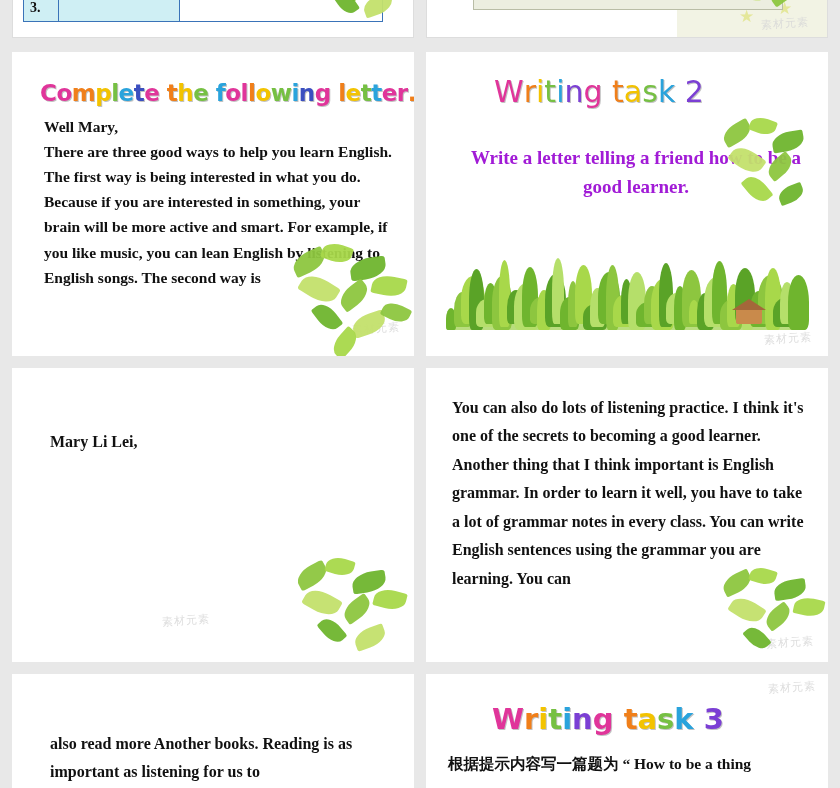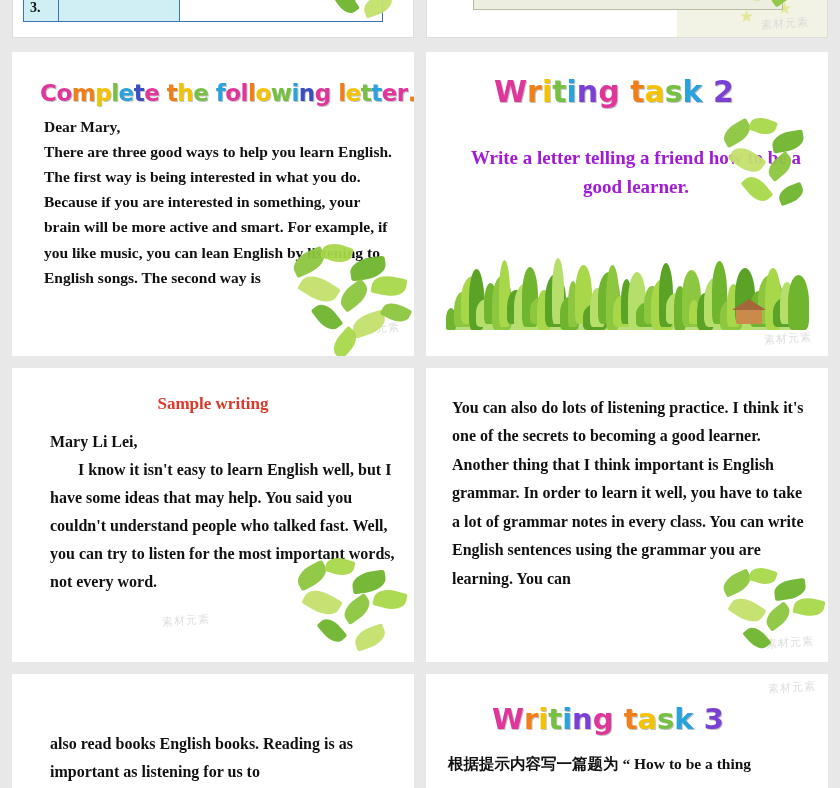--- a/index.html
+++ b/index.html
@@ -84,21 +84,21 @@
   .wordart span{display:inline-block;}
   .letter-body{
     position:absolute;left:32px;top:62px;width:350px;
     font-size:15.5px;line-height:1.62;font-weight:bold;color:#111;
   }
 
   
   #slide4{left:426px;top:52px;width:402px;height:304px;}
   .wt2{
     position:absolute;left:68px;top:22px;
-    font-family:"DejaVu Sans",sans-serif;font-weight:bold;font-size:30px;
+    font-family:"DejaVu Sans",sans-serif;font-weight:normal;font-size:30px;
   }
   .wt2 span{display:inline-block;}
   .prompt{
     position:absolute;left:40px;top:92px;width:340px;
     color:#a11bd6;font-weight:bold;font-size:19px;line-height:1.5;
     text-align:center;
   }
   .treeline{position:absolute;left:20px;bottom:16px;width:360px;height:86px;}
   .tree{position:absolute;bottom:14px;background:#7cc043;}
   .ground{position:absolute;left:0;bottom:10px;width:100%;height:6px;background:#b9dd7e;border-radius:3px;}
@@ -181,21 +181,21 @@
 
       <div class="leaf l4" style="left:22px;top:36px;width:32px;height:19px;transform:rotate(35deg)"></div>
       <div class="leaf" style="left:56px;top:40px;width:28px;height:17px;transform:rotate(-35deg)"></div>
 
     </div>
   </div>
 
   <div class="slide" id="slide3">
     <div class="wordart" id="wa3" style="position:absolute;left:28px;top:28px;"><span style="color: rgb(224, 53, 154); text-shadow: rgba(120, 120, 120, 0.45) 1px 1px 0px;">C</span><span style="color: rgb(224, 53, 154); text-shadow: rgba(120, 120, 120, 0.45) 1px 1px 0px;">o</span><span style="color: rgb(240, 127, 26); text-shadow: rgba(120, 120, 120, 0.45) 1px 1px 0px;">m</span><span style="color: rgb(243, 195, 0); text-shadow: rgba(120, 120, 120, 0.45) 1px 1px 0px;">p</span><span style="color: rgb(118, 192, 67); text-shadow: rgba(120, 120, 120, 0.45) 1px 1px 0px;">l</span><span style="color: rgb(42, 163, 220); text-shadow: rgba(120, 120, 120, 0.45) 1px 1px 0px;">e</span><span style="color: rgb(59, 79, 192); text-shadow: rgba(120, 120, 120, 0.45) 1px 1px 0px;">t</span><span style="color: rgb(224, 53, 154); text-shadow: rgba(120, 120, 120, 0.45) 1px 1px 0px;">e</span><span>&nbsp;</span><span style="color: rgb(240, 127, 26); text-shadow: rgba(120, 120, 120, 0.45) 1px 1px 0px;">t</span><span style="color: rgb(243, 195, 0); text-shadow: rgba(120, 120, 120, 0.45) 1px 1px 0px;">h</span><span style="color: rgb(118, 192, 67); text-shadow: rgba(120, 120, 120, 0.45) 1px 1px 0px;">e</span><span>&nbsp;</span><span style="color: rgb(42, 163, 220); text-shadow: rgba(120, 120, 120, 0.45) 1px 1px 0px;">f</span><span style="color: rgb(224, 53, 154); text-shadow: rgba(120, 120, 120, 0.45) 1px 1px 0px;">o</span><span style="color: rgb(224, 53, 154); text-shadow: rgba(120, 120, 120, 0.45) 1px 1px 0px;">l</span><span style="color: rgb(240, 127, 26); text-shadow: rgba(120, 120, 120, 0.45) 1px 1px 0px;">l</span><span style="color: rgb(243, 195, 0); text-shadow: rgba(120, 120, 120, 0.45) 1px 1px 0px;">o</span><span style="color: rgb(118, 192, 67); text-shadow: rgba(120, 120, 120, 0.45) 1px 1px 0px;">w</span><span style="color: rgb(42, 163, 220); text-shadow: rgba(120, 120, 120, 0.45) 1px 1px 0px;">i</span><span style="color: rgb(59, 79, 192); text-shadow: rgba(120, 120, 120, 0.45) 1px 1px 0px;">n</span><span style="color: rgb(224, 53, 154); text-shadow: rgba(120, 120, 120, 0.45) 1px 1px 0px;">g</span><span>&nbsp;</span><span style="color: rgb(240, 127, 26); text-shadow: rgba(120, 120, 120, 0.45) 1px 1px 0px;">l</span><span style="color: rgb(243, 195, 0); text-shadow: rgba(120, 120, 120, 0.45) 1px 1px 0px;">e</span><span style="color: rgb(118, 192, 67); text-shadow: rgba(120, 120, 120, 0.45) 1px 1px 0px;">t</span><span style="color: rgb(42, 163, 220); text-shadow: rgba(120, 120, 120, 0.45) 1px 1px 0px;">t</span><span style="color: rgb(224, 53, 154); text-shadow: rgba(120, 120, 120, 0.45) 1px 1px 0px;">e</span><span style="color: rgb(224, 53, 154); text-shadow: rgba(120, 120, 120, 0.45) 1px 1px 0px;">r</span><span style="color: rgb(240, 127, 26); text-shadow: rgba(120, 120, 120, 0.45) 1px 1px 0px;">.</span></div>
     <div class="letter-body">
-      <div>Dear Mary,</div>
+      <div>Well Mary,</div>
       <div>There are three good ways to help you learn English. The first way is being interested in what you do. Because if you are interested in something, your brain will be more active and smart. For example, if you like music, you can lean English by listening to English songs. The second way is</div>
     </div>
     <div class="watermark" style="right:14px;bottom:20px;">素材元素</div>
     <div class="leaf-cluster" style="right:-4px;bottom:-6px;width:140px;height:120px;">
       <div class="leaf" style="left:14px;top:10px;width:34px;height:20px;transform:rotate(-25deg)"></div>
       <div class="leaf l2" style="left:44px;top:2px;width:30px;height:18px;transform:rotate(18deg)"></div>
       <div class="leaf l3" style="left:72px;top:16px;width:36px;height:21px;transform:rotate(-8deg)"></div>
       <div class="leaf l4" style="left:22px;top:36px;width:38px;height:22px;transform:rotate(32deg)"></div>
       <div class="leaf" style="left:60px;top:44px;width:32px;height:19px;transform:rotate(-38deg)"></div>
       <div class="leaf l2" style="left:94px;top:34px;width:34px;height:20px;transform:rotate(12deg)"></div>
@@ -266,24 +266,22 @@
       <div class="leaf l2" style="left:38px;top:0px;width:26px;height:16px;transform:rotate(20deg)"></div>
       <div class="leaf l3" style="left:60px;top:14px;width:32px;height:19px;transform:rotate(-10deg)"></div>
       <div class="leaf l4" style="left:18px;top:32px;width:34px;height:20px;transform:rotate(35deg)"></div>
       <div class="leaf" style="left:54px;top:40px;width:28px;height:17px;transform:rotate(-40deg)"></div>
       <div class="leaf l2" style="left:30px;top:62px;width:30px;height:18px;transform:rotate(50deg)"></div>
       <div class="leaf l3" style="left:66px;top:68px;width:26px;height:16px;transform:rotate(-22deg)"></div>
     </div>
   </div>
 
   <div class="slide" id="slide5">
-    <div class="sample-title">Sample writing</div>
     <div class="sample-body">
       <div>Mary Li Lei,</div>
-      <div><span class="indent"></span><span>I know it isn't easy to learn English well, but I have some ideas that may help. You said you couldn't understand people who talked fast. Well, you can try to listen for the most important words, not every word.</span></div>
     </div>
     <div class="watermark" style="left:150px;bottom:34px;">素材元素</div>
     <div class="leaf-cluster" style="right:0px;bottom:-4px;width:130px;height:108px;">
       <div class="leaf" style="left:12px;top:8px;width:32px;height:19px;transform:rotate(-28deg)"></div>
       <div class="leaf l2" style="left:42px;top:0px;width:28px;height:17px;transform:rotate(16deg)"></div>
       <div class="leaf l3" style="left:68px;top:14px;width:34px;height:20px;transform:rotate(-9deg)"></div>
       <div class="leaf l4" style="left:20px;top:34px;width:36px;height:21px;transform:rotate(30deg)"></div>
       <div class="leaf" style="left:58px;top:42px;width:30px;height:18px;transform:rotate(-36deg)"></div>
       <div class="leaf l2" style="left:90px;top:32px;width:32px;height:19px;transform:rotate(14deg)"></div>
       <div class="leaf l3" style="left:34px;top:64px;width:28px;height:17px;transform:rotate(50deg)"></div>
@@ -299,21 +297,21 @@
       <div class="leaf l2" style="left:42px;top:2px;width:26px;height:16px;transform:rotate(18deg)"></div>
       <div class="leaf l3" style="left:66px;top:14px;width:32px;height:19px;transform:rotate(-8deg)"></div>
       <div class="leaf l4" style="left:22px;top:34px;width:34px;height:20px;transform:rotate(32deg)"></div>
       <div class="leaf" style="left:56px;top:42px;width:28px;height:17px;transform:rotate(-38deg)"></div>
       <div class="leaf l2" style="left:86px;top:32px;width:30px;height:18px;transform:rotate(12deg)"></div>
       <div class="leaf l3" style="left:36px;top:64px;width:26px;height:16px;transform:rotate(48deg)"></div>
     </div>
   </div>
 
   <div class="slide" id="slide7">
-    <div class="cont2-body">also read books English books. Reading is as important as listening for us to</div>
+    <div class="cont2-body">also read more Another books. Reading is as important as listening for us to</div>
   </div>
 
   <div class="slide" id="slide8">
     <div class="wt3" id="wa8"><span style="color: rgb(224, 53, 154); text-shadow: rgba(120, 120, 120, 0.45) 1px 1px 0px;">W</span><span style="color: rgb(240, 127, 26); text-shadow: rgba(120, 120, 120, 0.45) 1px 1px 0px;">r</span><span style="color: rgb(243, 195, 0); text-shadow: rgba(120, 120, 120, 0.45) 1px 1px 0px;">i</span><span style="color: rgb(118, 192, 67); text-shadow: rgba(120, 120, 120, 0.45) 1px 1px 0px;">t</span><span style="color: rgb(42, 163, 220); text-shadow: rgba(120, 120, 120, 0.45) 1px 1px 0px;">i</span><span style="color: rgb(123, 63, 212); text-shadow: rgba(120, 120, 120, 0.45) 1px 1px 0px;">n</span><span style="color: rgb(224, 53, 154); text-shadow: rgba(120, 120, 120, 0.45) 1px 1px 0px;">g</span><span>&nbsp;</span><span style="color: rgb(240, 127, 26); text-shadow: rgba(120, 120, 120, 0.45) 1px 1px 0px;">t</span><span style="color: rgb(243, 195, 0); text-shadow: rgba(120, 120, 120, 0.45) 1px 1px 0px;">a</span><span style="color: rgb(118, 192, 67); text-shadow: rgba(120, 120, 120, 0.45) 1px 1px 0px;">s</span><span style="color: rgb(42, 163, 220); text-shadow: rgba(120, 120, 120, 0.45) 1px 1px 0px;">k</span><span>&nbsp;</span><span style="color: rgb(123, 63, 212); text-shadow: rgba(120, 120, 120, 0.45) 1px 1px 0px;">3</span></div>
     <div class="cn-line">根据提示内容写一篇题为 “ How to be a thing</div>
     <div class="watermark" style="right:12px;top:6px;">素材元素</div>
   </div>
 
 </div>
 

